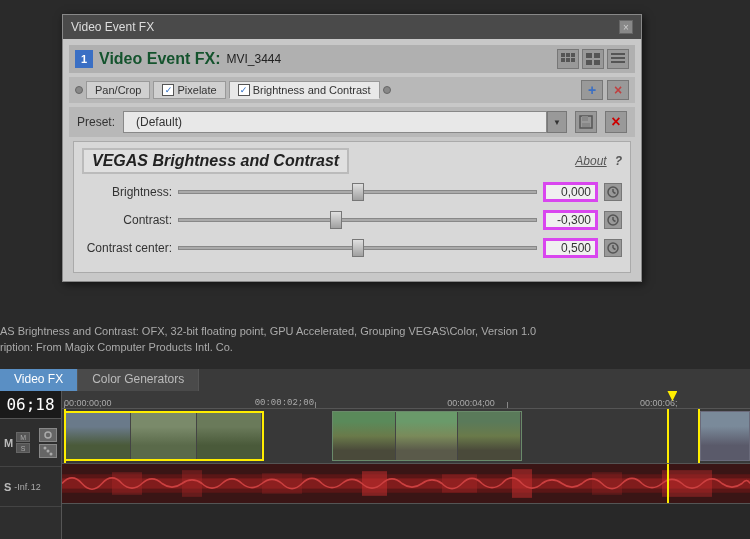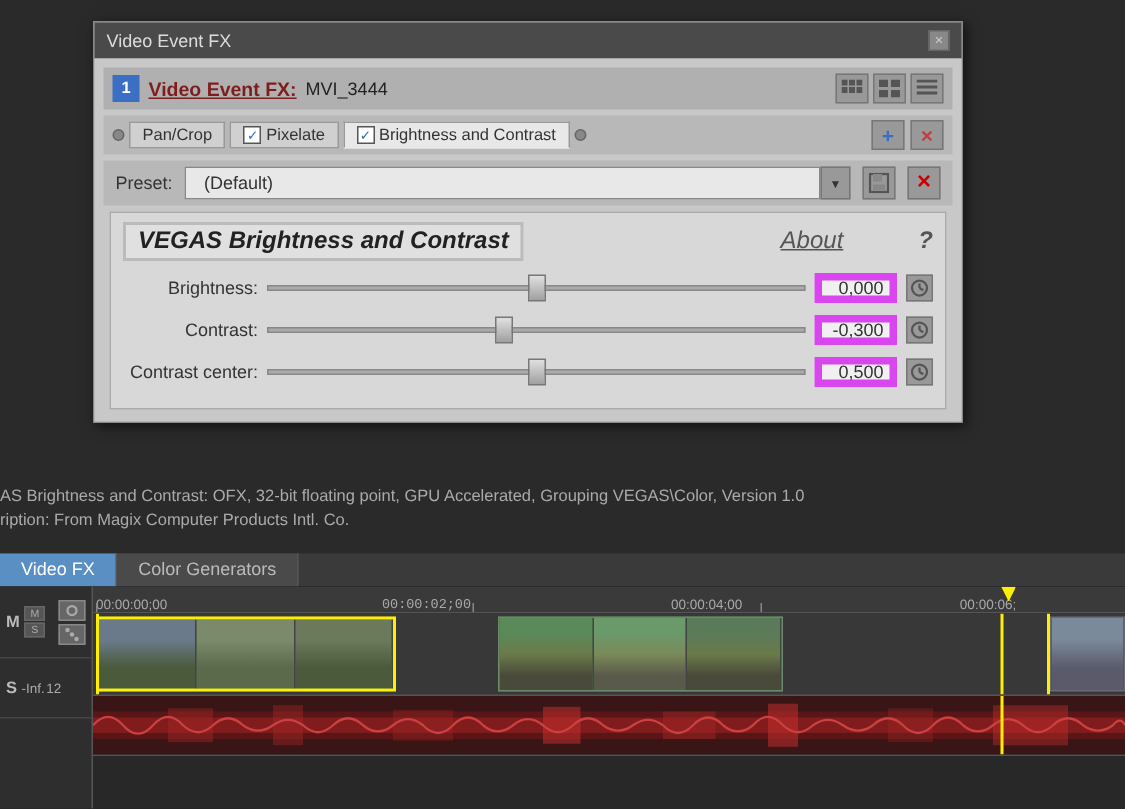--- a/index.html
+++ b/index.html
@@ -64,23 +64,22 @@
       font-size: 11px;
       font-weight: bold;
       width: 18px;
       height: 18px;
       display: flex;
       align-items: center;
       justify-content: center;
     }
     .fx-title-label {
       font-weight: bold;
-      color: #7f1d1d;
-      font-size: 13px;
-      text-decoration: underline;
+      color: #14532d;
+      font-size: 16px;
     }
     .fx-filename {
       color: #222;
       font-size: 12px;
     }
     .fx-header-buttons {
       margin-left: auto;
       display: flex;
       gap: 3px;
     }
@@ -226,24 +225,23 @@
       border: 2px solid #bbb;
       padding: 2px 8px;
       background: #e0e0e0;
     }
     .effect-panel-links {
       display: flex;
       gap: 8px;
     }
     .effect-link {
       color: #555;
-      font-size: 16px;
+      font-size: 12px;
       cursor: pointer;
       text-decoration: underline;
-      margin-left: 42px;
     }
     .effect-link.question {
       text-decoration: none;
       font-weight: bold;
     }
 
     
     .slider-row {
       display: flex;
       align-items: center;
@@ -277,21 +275,21 @@
       background: linear-gradient(to bottom, #e0e0e0, #a0a0a0);
       border: 1px solid #777;
       top: 50%;
       transform: translateY(-50%);
       cursor: pointer;
     }
     .slider-value {
       width: 55px;
       height: 20px;
       background: #f0f0f0;
-      border: 5px solid #d946ef;
+      border: 3px solid #d946ef;
       text-align: right;
       padding: 0 4px;
       font-size: 12px;
       color: #333;
       display: flex;
       align-items: center;
       justify-content: flex-end;
     }
     .slider-clock-btn {
       width: 18px;
@@ -678,20 +676,21 @@
     <span>Video FX</span>
   </div>
   <div class="tab-bar-item inactive">
     <span>Color Generators</span>
   </div>
 </div>
 
 <div class="timeline">
 
   <div class="timeline-left">
+    <div class="timecode-display">06;18</div>
     <div class="track-label">
       <span class="track-letter">M</span>
       <div class="track-icons">
         <div class="track-icon-small">M</div>
         <div class="track-icon-small">S</div>
       </div>
       <div style="margin-left:auto; display:flex; flex-direction:column; gap:2px;">
         <div style="width:18px;height:14px;background:#666;border:1px solid #888;display:flex;align-items:center;justify-content:center;">
           <svg width="10" height="10" viewBox="0 0 10 10">
               <circle cx="5" cy="5" r="3" fill="none" stroke="#aaa" stroke-width="1.5"></circle>

